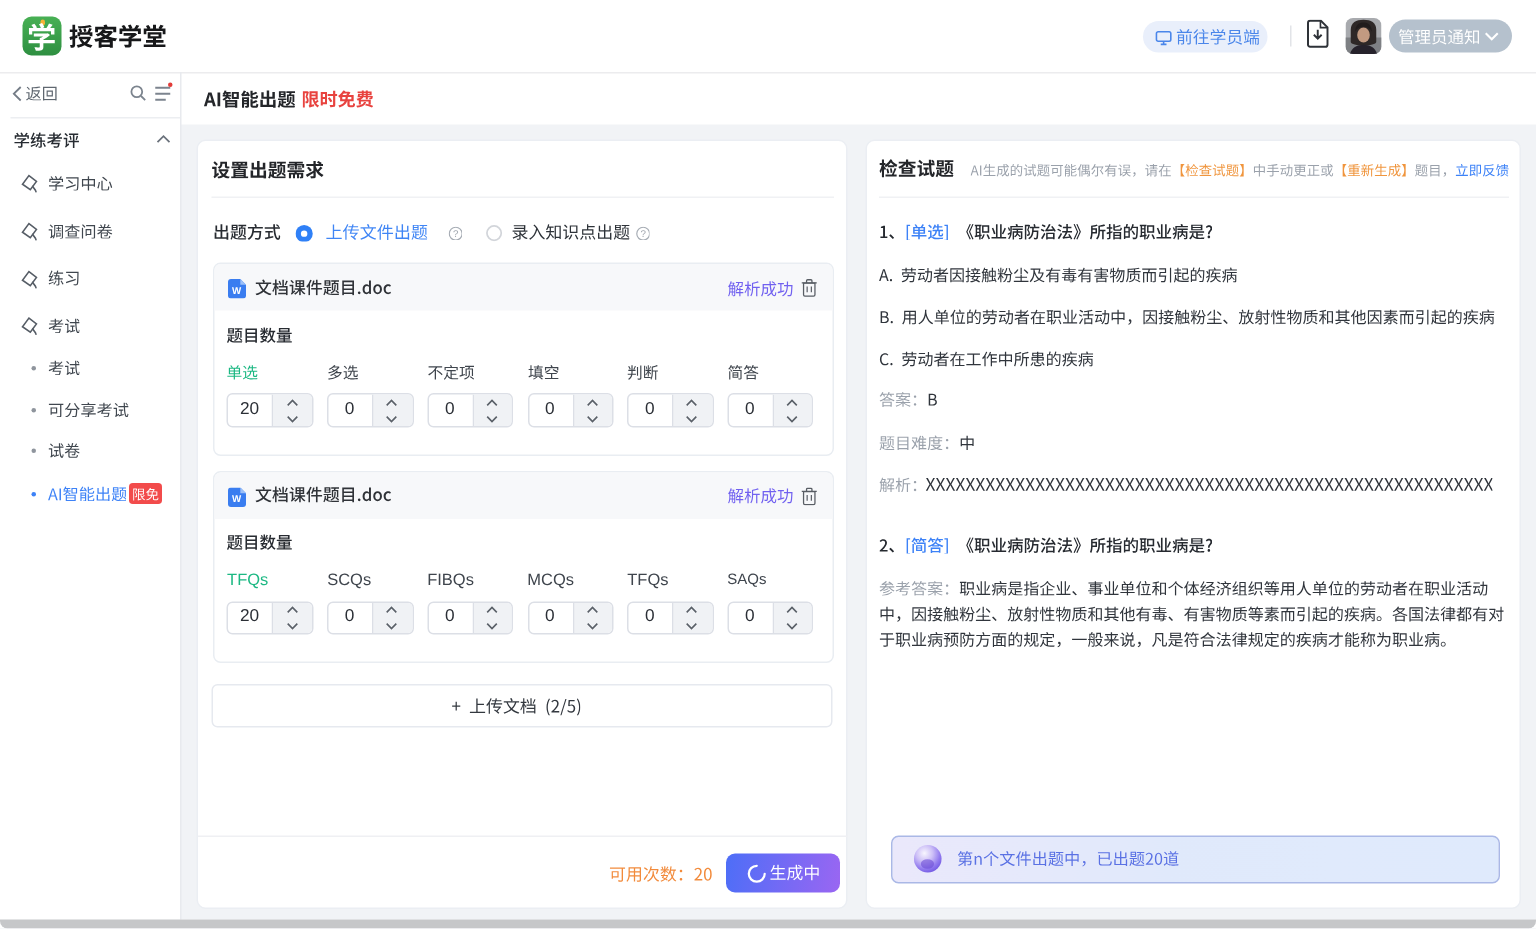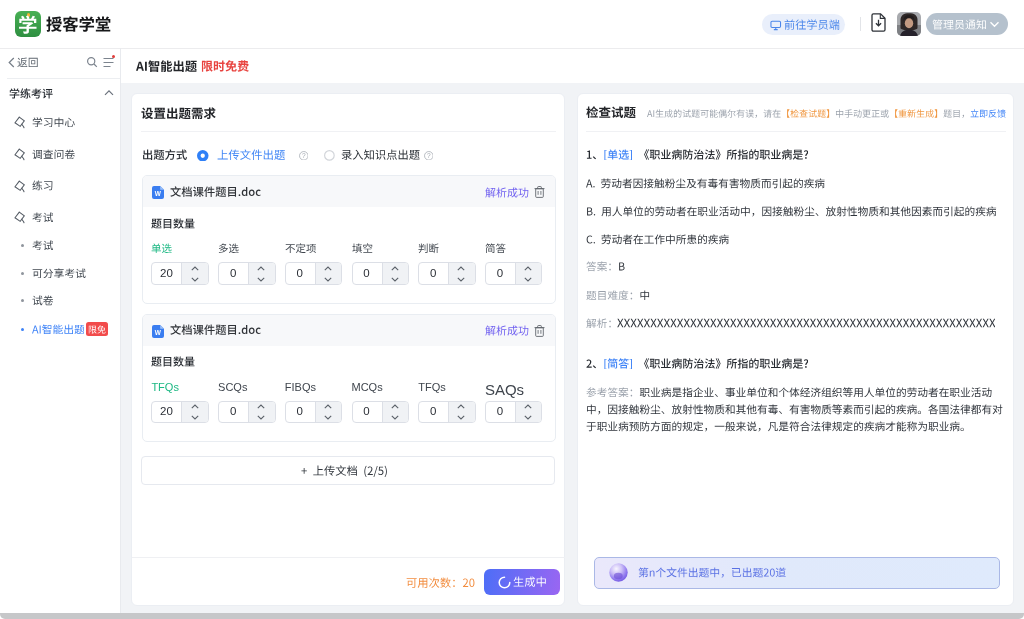--- a/index.html
+++ b/index.html
@@ -1352,13 +1352,13 @@
 <div class="abs" style="left:218.1px;top:405.3px;width:30px;text-align:center;font-size:11.5px;color:#2b2f36">0</div>
 <div class="abs" style="left:284.8px;top:405.3px;width:30px;text-align:center;font-size:11.5px;color:#2b2f36">0</div>
 <div class="abs" style="left:351.5px;top:405.3px;width:30px;text-align:center;font-size:11.5px;color:#2b2f36">0</div>
 <div class="abs" style="left:418.2px;top:405.3px;width:30px;text-align:center;font-size:11.5px;color:#2b2f36">0</div>
 <div class="abs" style="left:484.9px;top:405.3px;width:30px;text-align:center;font-size:11.5px;color:#2b2f36">0</div>
 <div class="abs" style="left:151.4px;top:381.0px;font-size:11px;color:#1cb883">TFQs</div>
 <div class="abs" style="left:218.1px;top:381.0px;font-size:11px;color:#3f454d">SCQs</div>
 <div class="abs" style="left:284.8px;top:381.0px;font-size:11px;color:#3f454d">FIBQs</div>
 <div class="abs" style="left:351.5px;top:381.0px;font-size:11px;color:#3f454d">MCQs</div>
 <div class="abs" style="left:418.2px;top:381.0px;font-size:11px;color:#3f454d">TFQs</div>
-<div class="abs" style="left:484.9px;top:381.0px;font-size:15px;color:#3f454d">SAQs</div>
+<div class="abs" style="left:484.9px;top:381.0px;font-size:10px;color:#3f454d">SAQs</div>
 
 </body></html>

